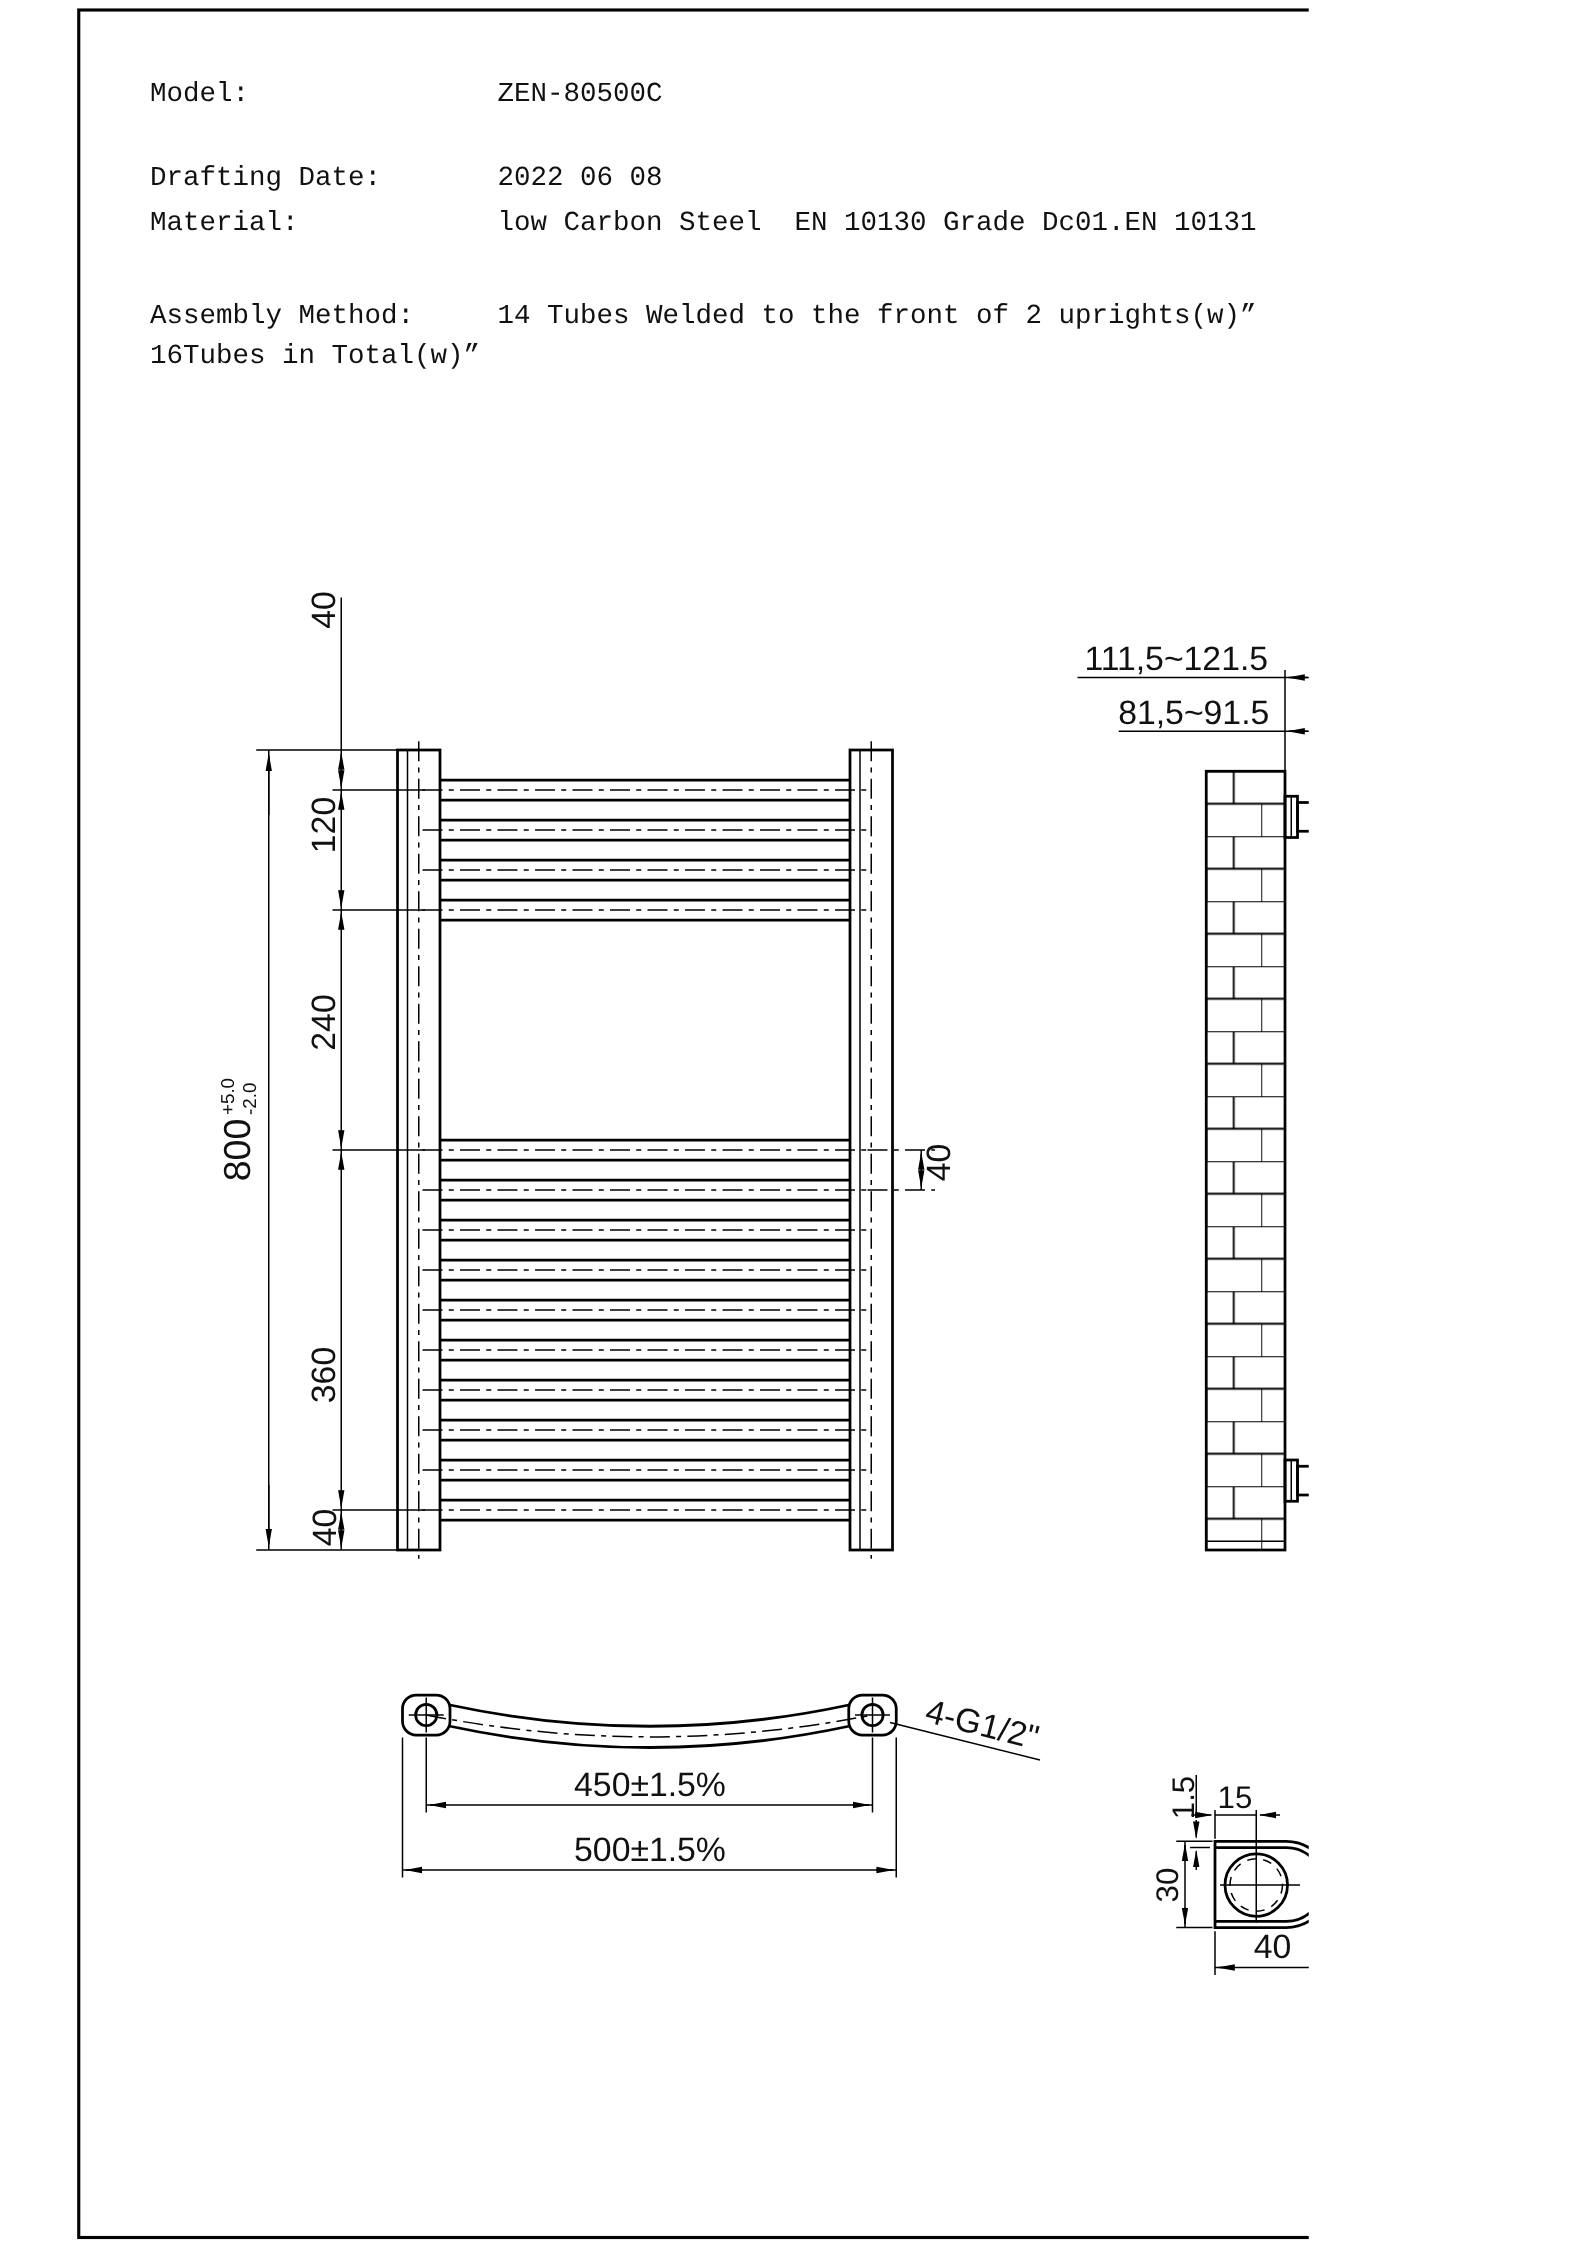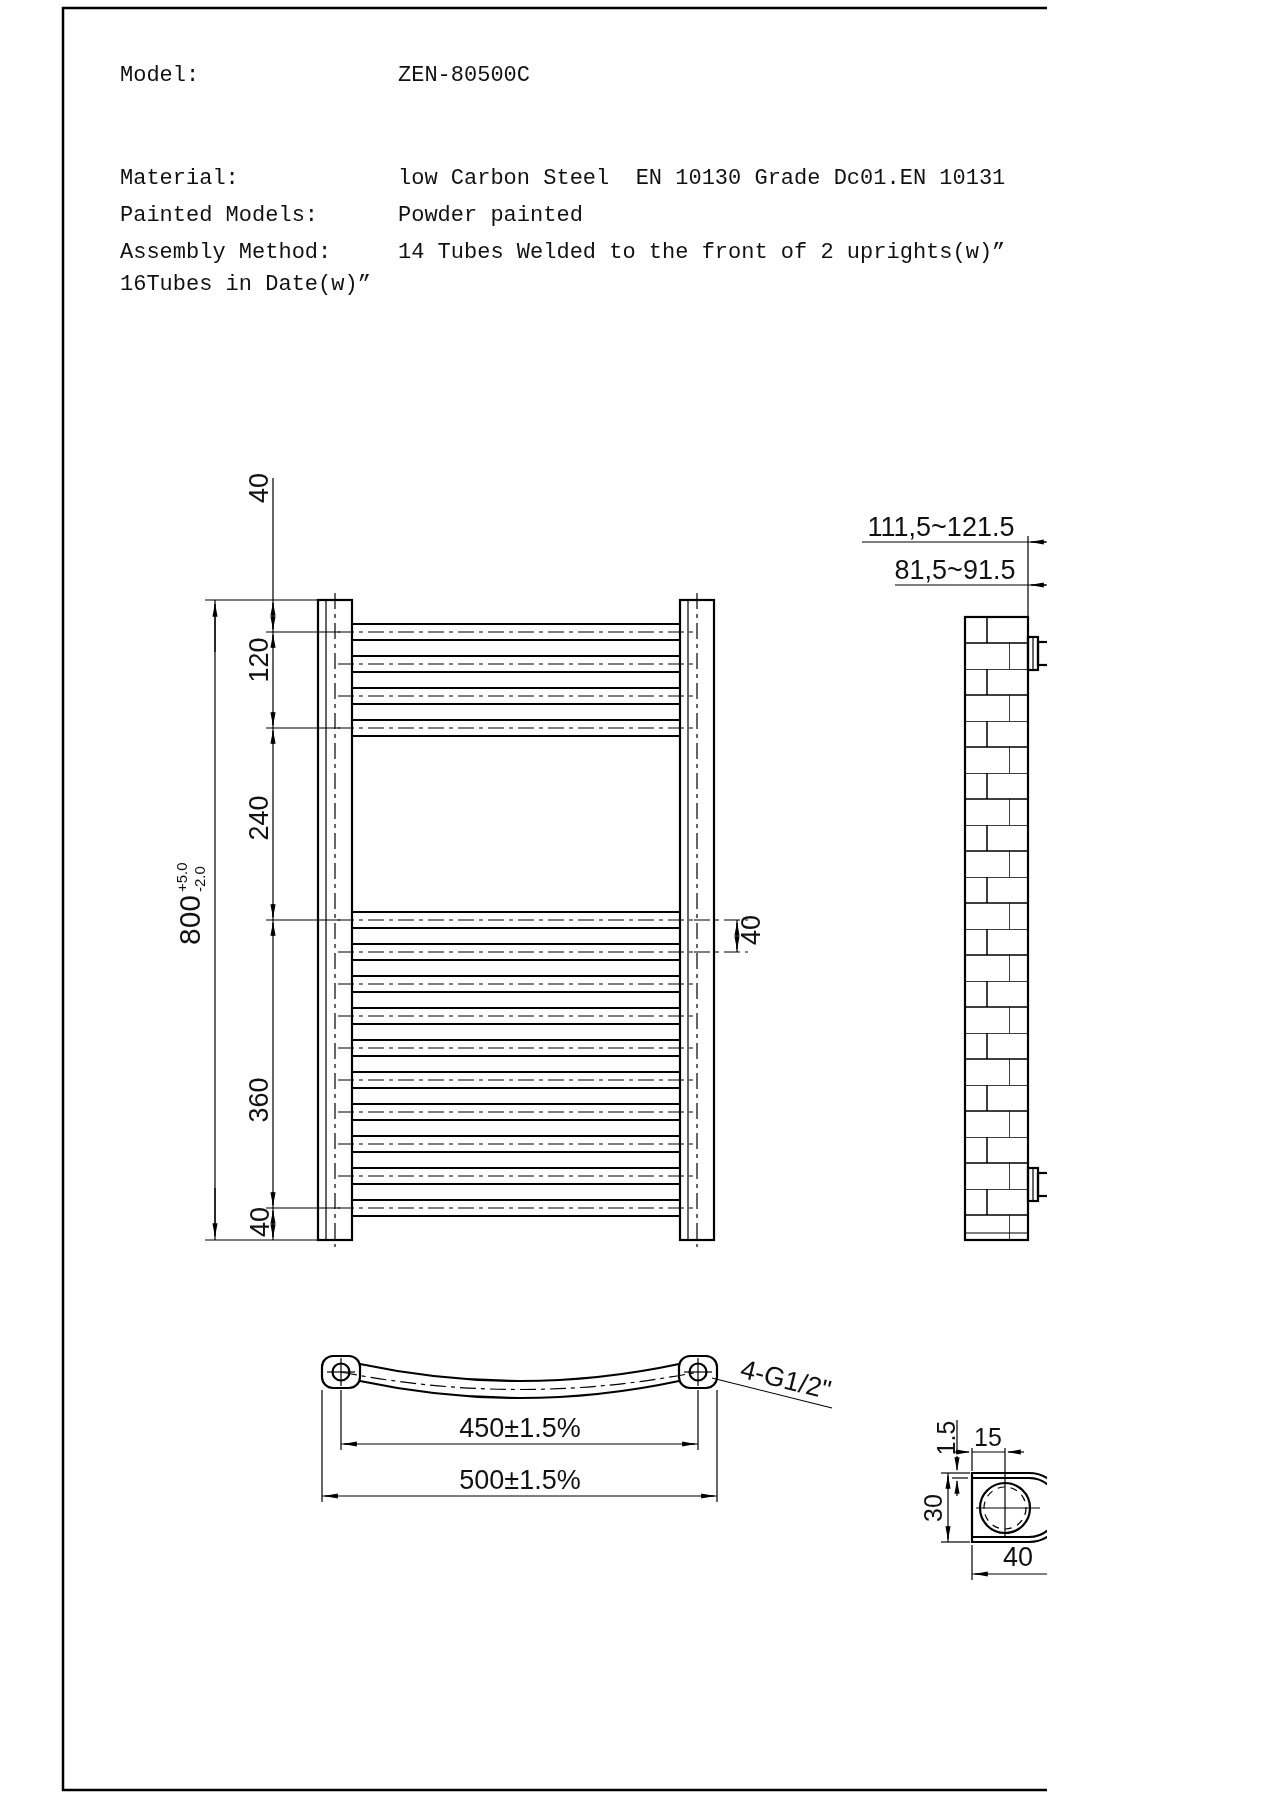--- a/index.html
+++ b/index.html
@@ -18,24 +18,24 @@
   .dimtxt{font-size:27px;}
   .dimtxt-s{font-size:25px;}
   .toltxt{font-size:15px;}
 </style>
 </head>
 <body>
 
 <div id="page">
 
   <div class="hline" style="left:120px;top:63px"><span class="hlabel">Model:</span><span>ZEN-80500C</span></div>
+  <div class="hline" style="left:120px;top:130px"><span class="hlabel">Drafting Date:</span><span>2022 06 08</span></div>
   <div class="hline" style="left:120px;top:166px"><span class="hlabel">Material:</span><span>low Carbon Steel  EN 10130 Grade Dc01.EN 10131</span></div>
-  <div class="hline" style="left:120px;top:203px"><span class="hlabel">Painted Models:</span><span>Powder painted</span></div>
   <div class="hline" style="left:120px;top:240px"><span class="hlabel">Assembly Method:</span><span>14 Tubes Welded to the front of 2 uprights(w)”</span></div>
-  <div class="hline" style="left:120px;top:272px">16Tubes in Date(w)”</div>
+  <div class="hline" style="left:120px;top:272px">16Tubes in Total(w)”</div>
 
   <svg width="1273" height="1800" viewBox="0 0 1273 1800">
     <defs>
       <marker id="arw" viewBox="0 0 12 6" refX="11" refY="3" markerWidth="14" markerHeight="7" orient="auto" markerUnits="userSpaceOnUse">
         <path d="M0,0.8 L12,3 L0,5.2 Z" fill="#000"></path>
       </marker>
       <pattern id="brick" x="965" y="617" width="44" height="52" patternUnits="userSpaceOnUse">
         <path d="M0,0H44 M0,26H44 M22,0V26 M0,26V52" stroke="#000" stroke-width="1.5" fill="none"></path>
       </pattern>
       <g id="tubeF">

